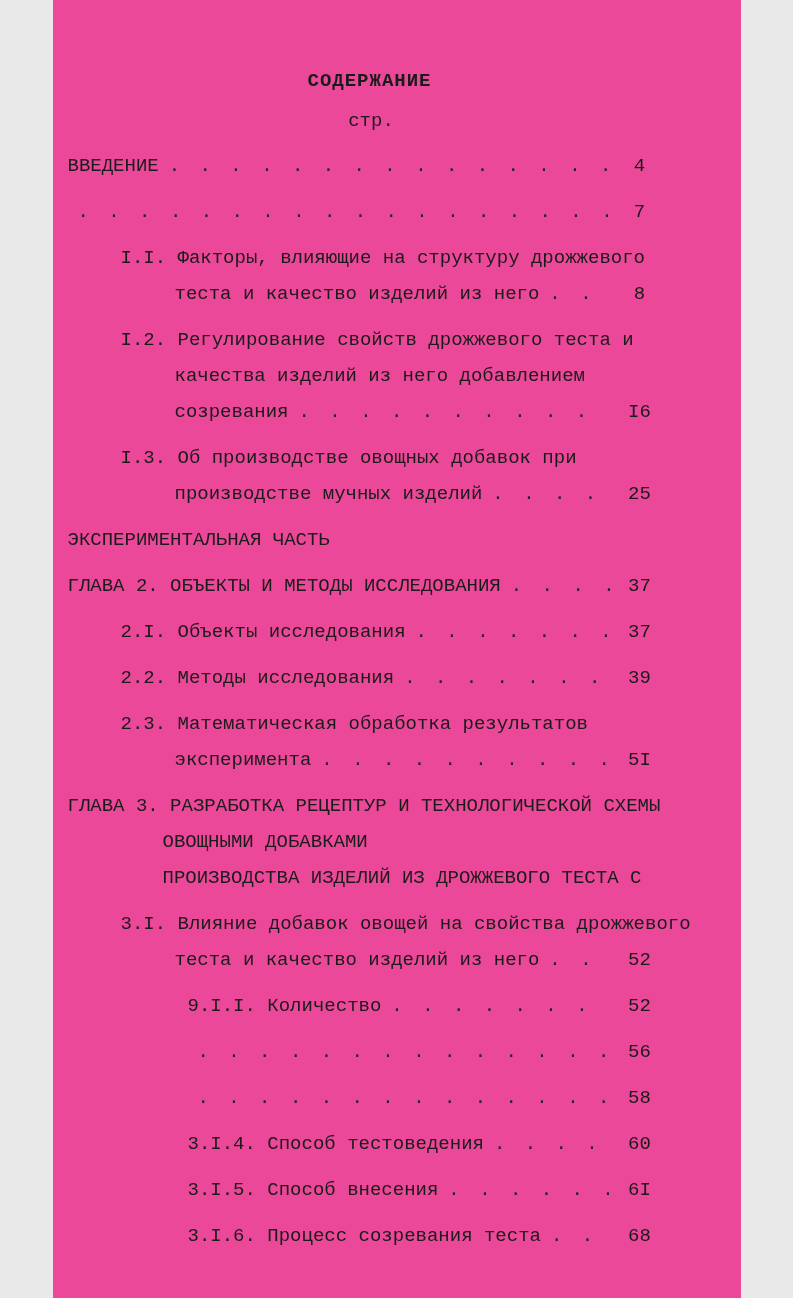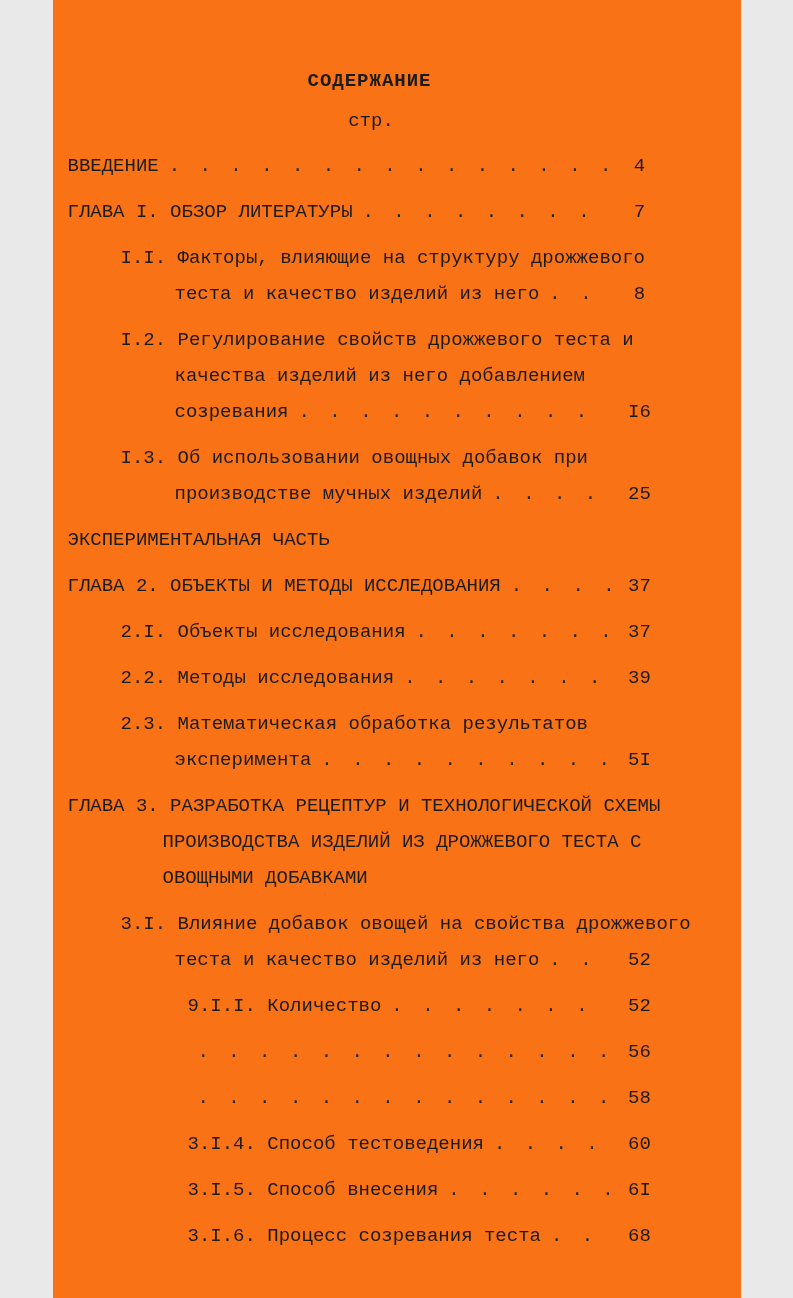--- a/index.html
+++ b/index.html
@@ -5,21 +5,21 @@
   html, body {
     margin: 0;
     padding: 0;
     background: #e9e9e9;
   }
   .sheet {
     position: relative;
     width: 688px;
     height: 1298px;
     margin: 0 auto;
-    background: #f97316;
+    background: #ec4899;
     color: #1b1b1b;
     font-family: "Liberation Mono", "DejaVu Sans Mono", monospace;
     font-size: 19px;
     box-sizing: border-box;
     padding: 70px 78px 30px 15px;
     overflow: hidden;
   }
   .doc-title {
     font-weight: bold;
     font-size: 19px;
@@ -78,55 +78,55 @@
 <div class="sheet">
   <h1 class="doc-title">СОДЕРЖАНИЕ</h1>
 
   <div class="page-col-header">стр.</div>
 
   <div class="toc" id="toc">
       <div class="entry">
         <div class="line ind-0"><span class="text">ВВЕДЕНИЕ</span><span class="leader" aria-hidden="true">. . . . . . . . . . . . . . . . . . . . . . . . . . . . . . . . . . . . . . . . . . . . . . . . . . . . . . . . . . . . </span><span class="pagenum">4</span></div>
       </div>
       <div class="entry">
-        <div class="line ind-0"><span class="text">ГЛАВА I. ОБЗОР ЛИТЕРАТУРЫ</span><span class="leader" aria-hidden="true">. . . . . . . . . . . . . . . . . . . . . . . . . . . . . . . . . . . . . . . . . . . . . . . . . . . . . . . . . . . . </span><span class="pagenum">7</span></div>
+        <div class="line ind-0"><span class="leader" aria-hidden="true">. . . . . . . . . . . . . . . . . . . . . . . . . . . . . . . . . . . . . . . . . . . . . . . . . . . . . . . . . . . . </span><span class="pagenum">7</span></div>
       </div>
       <div class="entry">
         <div class="line ind-2"><span class="text">I.I. Факторы, влияющие на структуру дрожжевого</span></div>
         <div class="line ind-3"><span class="text">теста и качество изделий из него</span><span class="leader" aria-hidden="true">. . . . . . . . . . . . . . . . . . . . . . . . . . . . . . . . . . . . . . . . . . . . . . . . . . . . . . . . . . . . </span><span class="pagenum">8</span></div>
       </div>
       <div class="entry">
         <div class="line ind-2"><span class="text">I.2. Регулирование свойств дрожжевого теста и</span></div>
         <div class="line ind-3"><span class="text">качества изделий из него добавлением</span></div>
         <div class="line ind-3"><span class="text">созревания</span><span class="leader" aria-hidden="true">. . . . . . . . . . . . . . . . . . . . . . . . . . . . . . . . . . . . . . . . . . . . . . . . . . . . . . . . . . . . </span><span class="pagenum">I6</span></div>
       </div>
       <div class="entry">
-        <div class="line ind-2"><span class="text">I.3. Об использовании овощных добавок при</span></div>
+        <div class="line ind-2"><span class="text">I.3. Об производстве овощных добавок при</span></div>
         <div class="line ind-3"><span class="text">производстве мучных изделий</span><span class="leader" aria-hidden="true">. . . . . . . . . . . . . . . . . . . . . . . . . . . . . . . . . . . . . . . . . . . . . . . . . . . . . . . . . . . . </span><span class="pagenum">25</span></div>
       </div>
       <div class="entry">
         <div class="line ind-0"><span class="text">ЭКСПЕРИМЕНТАЛЬНАЯ ЧАСТЬ</span></div>
       </div>
       <div class="entry">
         <div class="line ind-0"><span class="text">ГЛАВА 2. ОБЪЕКТЫ И МЕТОДЫ ИССЛЕДОВАНИЯ</span><span class="leader" aria-hidden="true">. . . . . . . . . . . . . . . . . . . . . . . . . . . . . . . . . . . . . . . . . . . . . . . . . . . . . . . . . . . . </span><span class="pagenum">37</span></div>
       </div>
       <div class="entry">
         <div class="line ind-2"><span class="text">2.I. Объекты исследования</span><span class="leader" aria-hidden="true">. . . . . . . . . . . . . . . . . . . . . . . . . . . . . . . . . . . . . . . . . . . . . . . . . . . . . . . . . . . . </span><span class="pagenum">37</span></div>
       </div>
       <div class="entry">
         <div class="line ind-2"><span class="text">2.2. Методы исследования</span><span class="leader" aria-hidden="true">. . . . . . . . . . . . . . . . . . . . . . . . . . . . . . . . . . . . . . . . . . . . . . . . . . . . . . . . . . . . </span><span class="pagenum">39</span></div>
       </div>
       <div class="entry">
         <div class="line ind-2"><span class="text">2.3. Математическая обработка результатов</span></div>
         <div class="line ind-3"><span class="text">эксперимента</span><span class="leader" aria-hidden="true">. . . . . . . . . . . . . . . . . . . . . . . . . . . . . . . . . . . . . . . . . . . . . . . . . . . . . . . . . . . . </span><span class="pagenum">5I</span></div>
       </div>
       <div class="entry">
         <div class="line ind-0"><span class="text">ГЛАВА 3. РАЗРАБОТКА РЕЦЕПТУР И ТЕХНОЛОГИЧЕСКОЙ СХЕМЫ</span></div>
+        <div class="line ind-1"><span class="text">ОВОЩНЫМИ ДОБАВКАМИ</span></div>
         <div class="line ind-1"><span class="text">ПРОИЗВОДСТВА ИЗДЕЛИЙ ИЗ ДРОЖЖЕВОГО ТЕСТА С</span></div>
-        <div class="line ind-1"><span class="text">ОВОЩНЫМИ ДОБАВКАМИ</span></div>
       </div>
       <div class="entry">
         <div class="line ind-2"><span class="text">3.I. Влияние добавок овощей на свойства дрожжевого</span></div>
         <div class="line ind-3"><span class="text">теста и качество изделий из него</span><span class="leader" aria-hidden="true">. . . . . . . . . . . . . . . . . . . . . . . . . . . . . . . . . . . . . . . . . . . . . . . . . . . . . . . . . . . . </span><span class="pagenum">52</span></div>
       </div>
       <div class="entry">
         <div class="line ind-4"><span class="text">9.I.I. Количество</span><span class="leader" aria-hidden="true">. . . . . . . . . . . . . . . . . . . . . . . . . . . . . . . . . . . . . . . . . . . . . . . . . . . . . . . . . . . . </span><span class="pagenum">52</span></div>
       </div>
       <div class="entry">
         <div class="line ind-4"><span class="leader" aria-hidden="true">. . . . . . . . . . . . . . . . . . . . . . . . . . . . . . . . . . . . . . . . . . . . . . . . . . . . . . . . . . . . </span><span class="pagenum">56</span></div>

